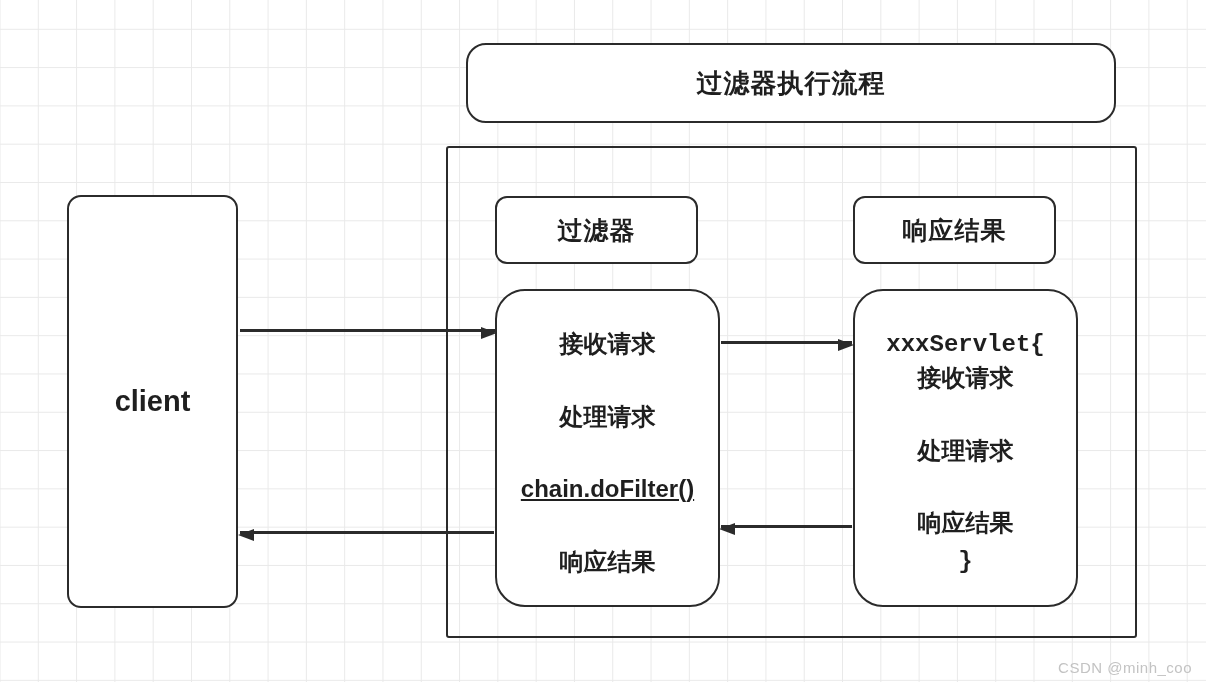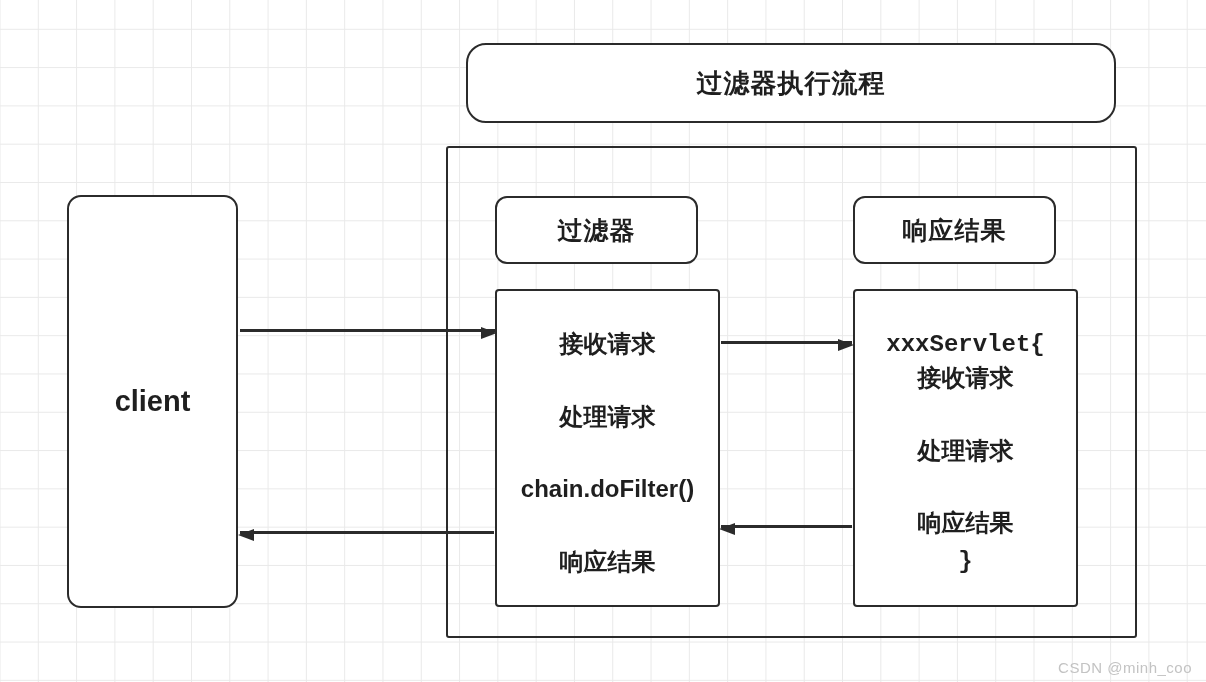--- a/index.html
+++ b/index.html
@@ -47,34 +47,34 @@
   }
   .header-box{
     top:196px;width:203px;height:68px;
     border-radius:12px;
     font-size:25px;font-weight:600;letter-spacing:1px;
   }
   .filter-header{left:495px;}
   .target-header{left:853px;}
   .body-box{
     top:289px;width:225px;height:318px;
-    border-radius:4px;
+    border-radius:30px;
     display:block;
   }
   .filter-body{left:495px;}
   .servlet-body{left:853px;font-family:Liberation Mono, monospace;}
   .line{
     position:absolute;left:0;width:100%;
     line-height:32px;height:32px;
     font-size:24px;font-weight:600;
     text-align:center;white-space:nowrap;
   }
   .filter-body .line:nth-of-type(1){top:37px;}
   .filter-body .line:nth-of-type(2){top:110px;}
-  .filter-body .line:nth-of-type(3){top:182px;}
+  .filter-body .line:nth-of-type(3){top:182px;text-decoration:underline;}
   .filter-body .line:nth-of-type(4){top:255px;}
   .servlet-body .line:nth-of-type(1){top:38px;}
   .servlet-body .line:nth-of-type(2){top:73px;}
   .servlet-body .line:nth-of-type(3){top:146px;}
   .servlet-body .line:nth-of-type(4){top:218px;}
   .servlet-body .line:nth-of-type(5){top:255px;}
   .arrow{
     position:absolute;height:0;
     border-top:3px solid var(--stroke);
   }

